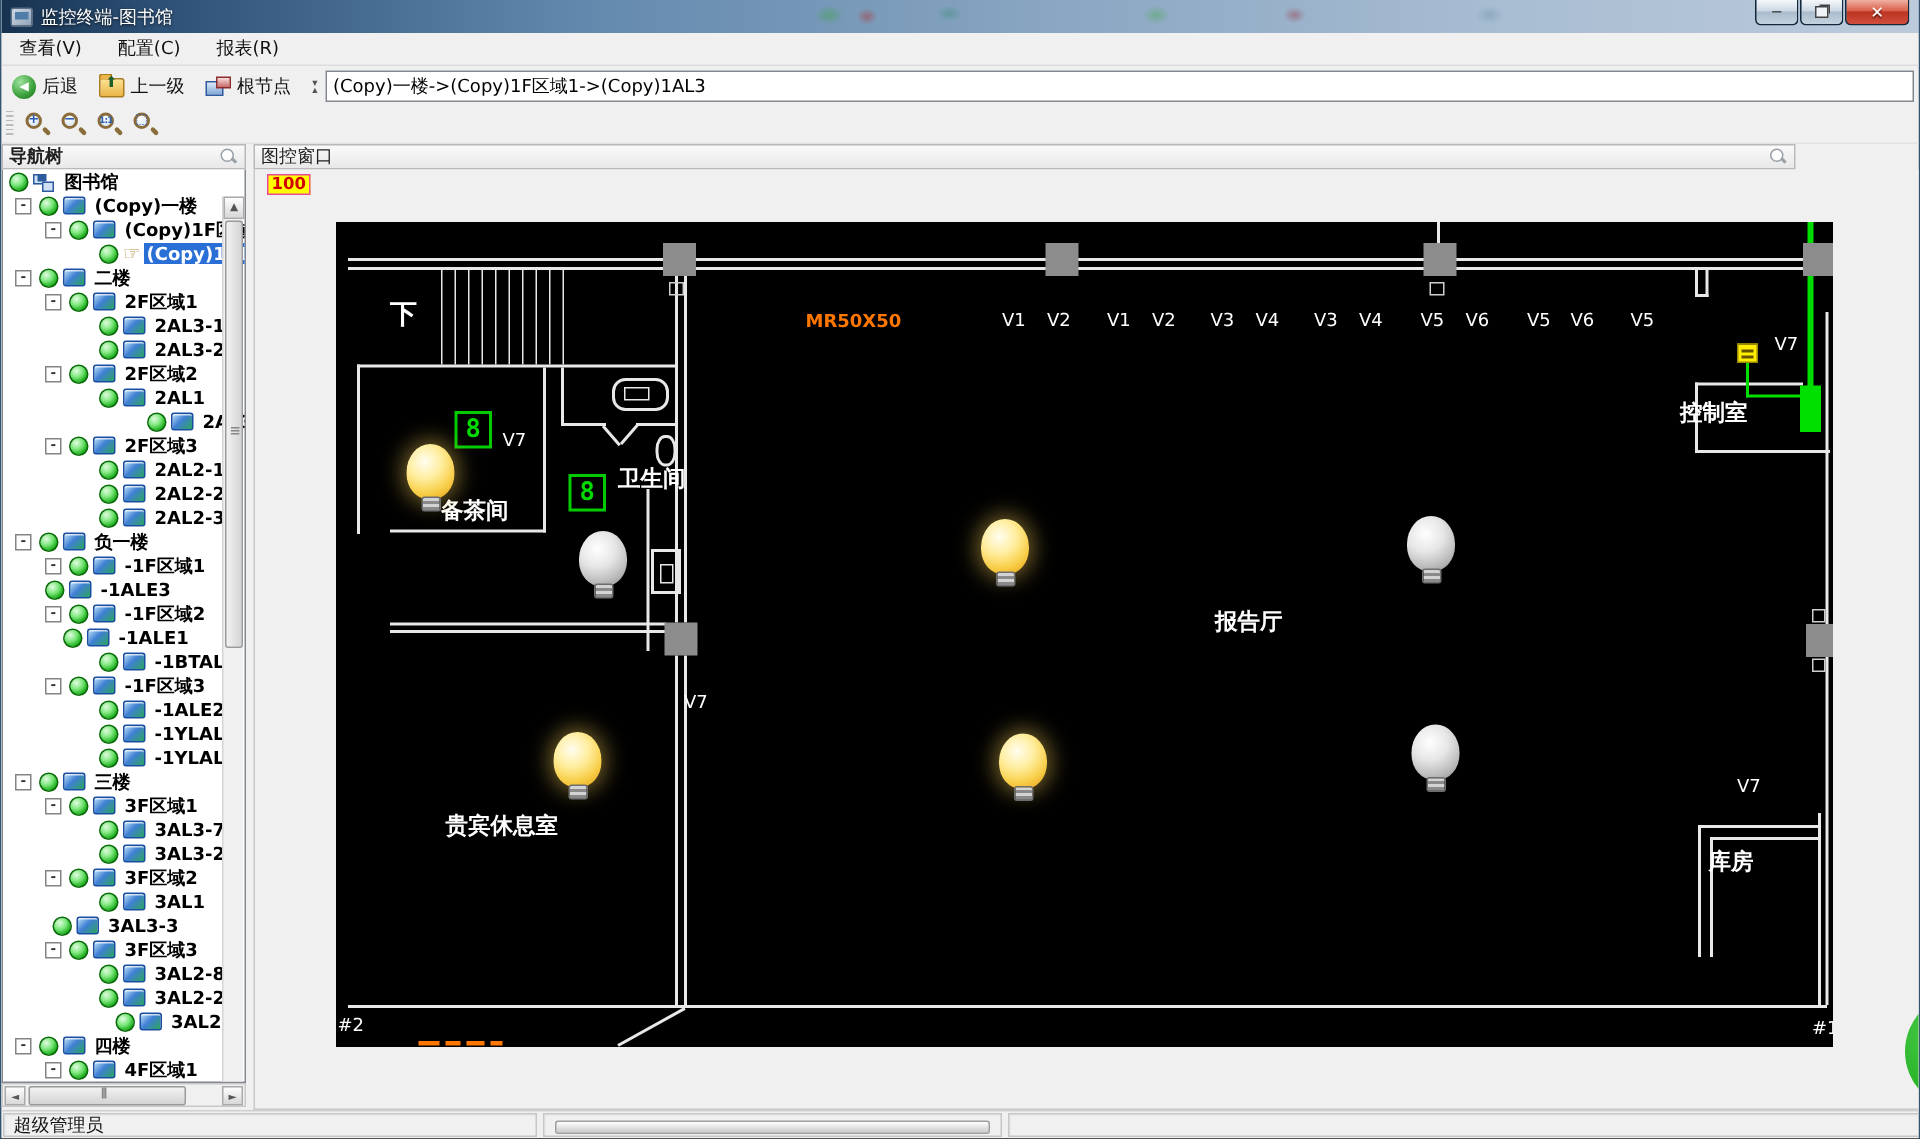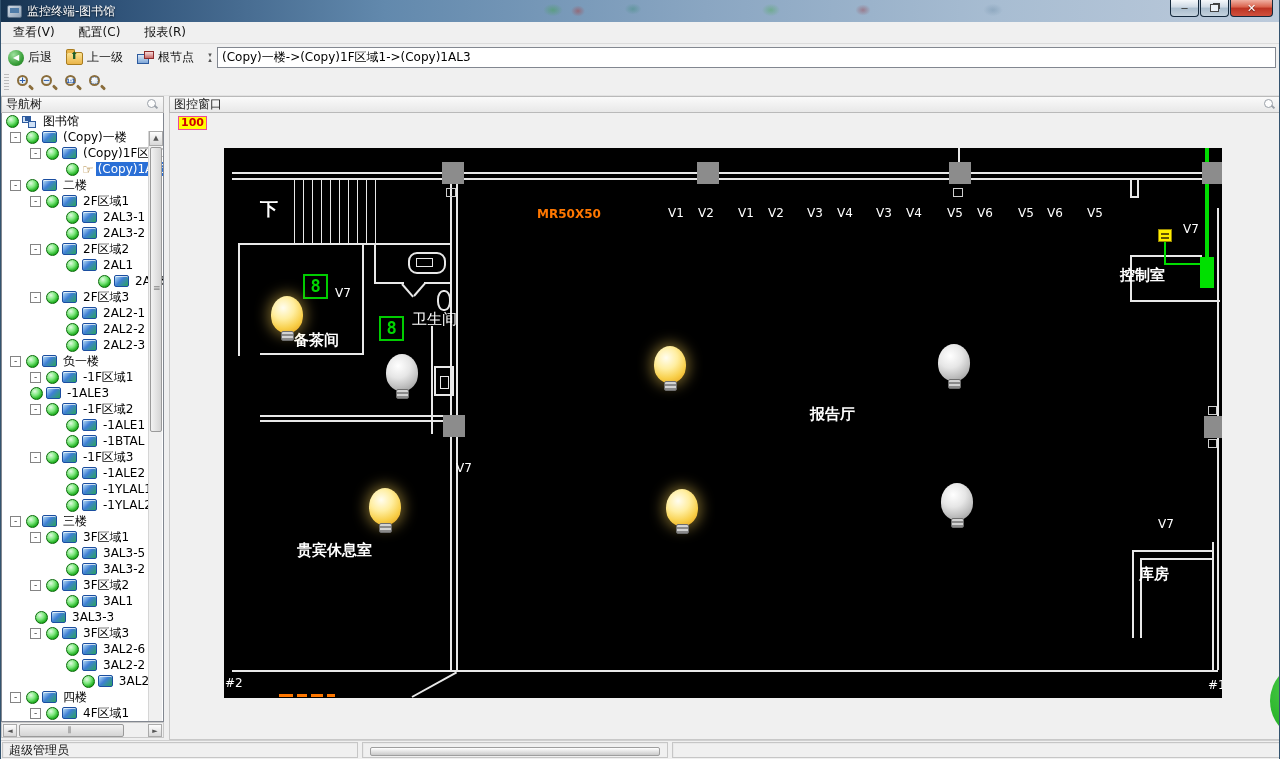--- a/index.html
+++ b/index.html
@@ -84,21 +84,21 @@
   #main { position:absolute; left:0; top:96px; width:1280px; height:644px; background:#f0f0f0; }
   .panel-hdr { position:absolute; top:0; height:17px; background:linear-gradient(#fafafa,#e8e8e8);
     border:1px solid #b9b9b9; font-size:12px; color:#222; display:flex; align-items:center;
     padding:0 4px; }
   .hdr-zoom { margin-left:auto; position:relative; width:13px; height:13px; }
   .hdr-zoom::before { content:""; position:absolute; left:1px; top:1px; width:7px; height:7px;
     border:1.5px solid #9aa0a8; border-radius:50%; background:#fdfdfd; }
   .hdr-zoom::after { content:""; position:absolute; left:8px; top:8px; width:4px; height:2px;
     background:#9aa0a8; transform:rotate(45deg); }
 
-  #nav-panel { position:absolute; left:0; top:0; width:140px; height:644px; }
+  #nav-panel { position:absolute; left:0; top:0; width:140px; height:644px;font-weight:bold; }
   #nav-hdr { left:0; width:163px; }
   #tree-body { position:absolute; left:0; top:17px; width:163px; height:609px; background:#fff;
     border:1px solid #828790; border-top:none; overflow:hidden; }
   .tree-row { position:relative; height:16px; display:flex; align-items:center; font-size:12px;
     white-space:nowrap; cursor:default; }
   .expand-box { width:11px; height:11px; border:1px solid #848484; background:#fff; color:#333;
     font-size:9px; line-height:8px; text-align:center; margin-right:5px; flex:none; }
   .sphere { width:13px; height:13px; border-radius:50%; flex:none; margin-right:3px;
     background:radial-gradient(circle at 35% 30%, #e2fae2, #7de87d 40%, #22b022 72%, #0c7c0c);
     border:1px solid #0a6a0a; }
@@ -126,21 +126,21 @@
     border:1px solid #c8c8c8; }
   .hsb-btn { position:absolute; top:1px; width:14px; height:13px; background:linear-gradient(#fdfdfd,#d8d8d8);
     border:1px solid #aaa; color:#555; font-size:7px; text-align:center; line-height:12px; }
   .hthumb { position:absolute; left:17px; top:1px; width:105px; height:13px;
     background:linear-gradient(#f2f2f2,#d4d4d4); border:1px solid #9a9a9a; border-radius:2px; }
   .hthumb::after { content:"⫴"; position:absolute; left:50%; margin-left:-4px; top:0px; color:#888; font-size:9px; }
 
   #splitter { position:absolute; left:163px; top:0; width:5px; height:644px; background:#f0f0f0; }
 
   #view-panel { position:absolute; left:168px; top:0; width:1112px; height:644px; }
-  #view-hdr { left:0; width:1112px; }
+  #view-hdr { left:0; width:1028px; }
   #view-body { position:absolute; left:0; top:17px; width:1112px; height:627px; background:#f0f0f0;
     border:1px solid #c8c8c8; border-top:none; overflow:hidden; }
   #zoom-badge { position:absolute; left:8px; top:3px; min-width:25px; height:14px; background:#ffff00;
     border:1px solid #ec4899; color:#d00000; font-size:11px; font-weight:bold; line-height:12px;
     text-align:center; padding:0 2px; }
 
   
   #canvas { position:absolute; left:54px; top:35px; width:998px; height:550px; background:#000;
     overflow:hidden; }
   .wall { position:absolute; background:#e8e8e8; }
@@ -358,21 +358,21 @@
               <span class="sphere"></span>
               <span class="mon-icon"></span>
               <span class="tree-label">-1ALE3</span>
             </div>
             <div class="tree-row" style="padding-left: 28px;">
               <span class="expand-box">-</span>
               <span class="sphere"></span>
               <span class="mon-icon"></span>
               <span class="tree-label">-1F区域2</span>
             </div>
-            <div class="tree-row" style="padding-left: 64px;">
+            <div class="tree-row" style="padding-left: 40px;">
               <span class="sphere"></span>
               <span class="mon-icon"></span>
               <span class="tree-label">-1ALE1</span>
             </div>
             <div class="tree-row" style="padding-left: 64px;">
               <span class="sphere"></span>
               <span class="mon-icon"></span>
               <span class="tree-label">-1BTAL</span>
             </div>
             <div class="tree-row" style="padding-left: 28px;">
@@ -404,21 +404,21 @@
             </div>
             <div class="tree-row" style="padding-left: 28px;">
               <span class="expand-box">-</span>
               <span class="sphere"></span>
               <span class="mon-icon"></span>
               <span class="tree-label">3F区域1</span>
             </div>
             <div class="tree-row" style="padding-left: 64px;">
               <span class="sphere"></span>
               <span class="mon-icon"></span>
-              <span class="tree-label">3AL3-5</span>
+              <span class="tree-label">3AL3-7</span>
             </div>
             <div class="tree-row" style="padding-left: 64px;">
               <span class="sphere"></span>
               <span class="mon-icon"></span>
               <span class="tree-label">3AL3-2</span>
             </div>
             <div class="tree-row" style="padding-left: 28px;">
               <span class="expand-box">-</span>
               <span class="sphere"></span>
               <span class="mon-icon"></span>
@@ -436,21 +436,21 @@
             </div>
             <div class="tree-row" style="padding-left: 28px;">
               <span class="expand-box">-</span>
               <span class="sphere"></span>
               <span class="mon-icon"></span>
               <span class="tree-label">3F区域3</span>
             </div>
             <div class="tree-row" style="padding-left: 64px;">
               <span class="sphere"></span>
               <span class="mon-icon"></span>
-              <span class="tree-label">3AL2-6</span>
+              <span class="tree-label">3AL2-8</span>
             </div>
             <div class="tree-row" style="padding-left: 64px;">
               <span class="sphere"></span>
               <span class="mon-icon"></span>
               <span class="tree-label">3AL2-2</span>
             </div>
             <div class="tree-row" style="padding-left: 64px; justify-content: flex-end;">
               <span class="sphere"></span>
               <span class="mon-icon"></span>
               <span class="tree-label">3AL2-3</span>
@@ -578,21 +578,21 @@
             <div class="fl" style="left: 613px; top: 58px; font-size: 12px;">V4</div>
             <div class="fl" style="left: 652px; top: 58px; font-size: 12px;">V3</div>
             <div class="fl" style="left: 682px; top: 58px; font-size: 12px;">V4</div>
             <div class="fl" style="left: 723px; top: 58px; font-size: 12px;">V5</div>
             <div class="fl" style="left: 753px; top: 58px; font-size: 12px;">V6</div>
             <div class="fl" style="left: 794px; top: 58px; font-size: 12px;">V5</div>
             <div class="fl" style="left: 823px; top: 58px; font-size: 12px;">V6</div>
             <div class="fl" style="left: 863px; top: 58px; font-size: 12px;">V5</div>
             <div class="fl" style="left: 959px; top: 74px; font-size: 12px;">V7</div>
             <div class="fl" style="left: 896px; top: 118px; font-size: 15px; font-weight: bold;">控制室</div>
-            <div class="fl" style="left: 188px; top: 162px; font-size: 15px; font-weight: normal;">卫生间</div>
+            <div class="fl" style="left: 188px; top: 162px; font-size: 15px; font-weight: bold;">卫生间</div>
             <div class="fl" style="left: 111px; top: 138px; font-size: 12px;">V7</div>
             <div class="fl" style="left: 70px; top: 183px; font-size: 15px; font-weight: bold;">备茶间</div>
             <div class="fl" style="left: 232px; top: 313px; font-size: 12px;">V7</div>
             <div class="fl" style="left: 73px; top: 393px; font-size: 15px; font-weight: bold;">贵宾休息室</div>
             <div class="fl" style="left: 586px; top: 257px; font-size: 15px; font-weight: bold;">报告厅</div>
             <div class="fl" style="left: 934px; top: 369px; font-size: 12px;">V7</div>
             <div class="fl" style="left: 915px; top: 417px; font-size: 15px; font-weight: bold;">库房</div>
             <div class="fl" style="left: 1px; top: 528px; font-size: 12px;">#2</div>
             <div class="fl" style="left: 984px; top: 530px; font-size: 12px;">#1</div>
             <div class="bulb on" style="left: 46px; top: 148px;">

